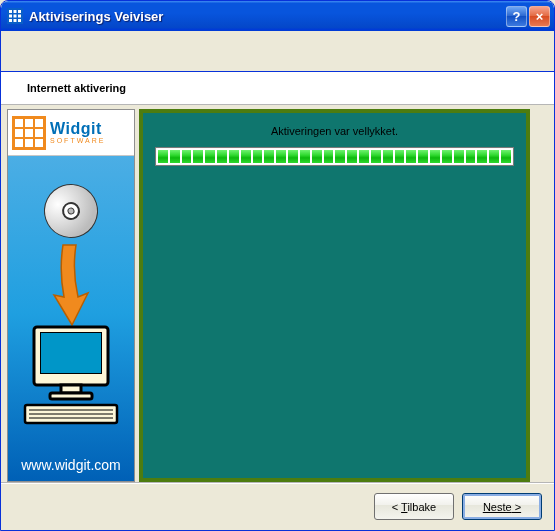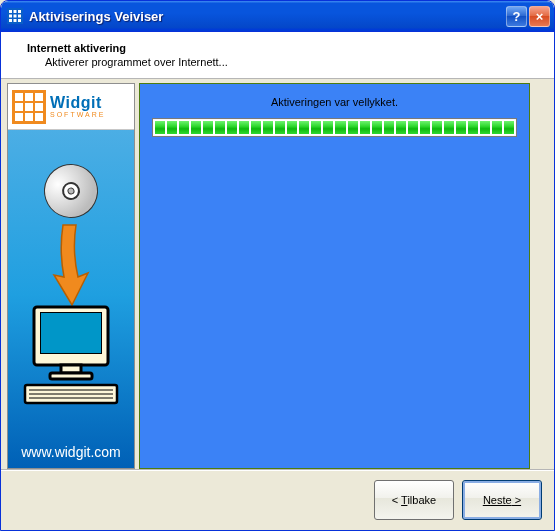--- a/index.html
+++ b/index.html
@@ -14,20 +14,21 @@
   }
   .window {
     width: 555px;
     height: 531px;
     border: 1px solid #0831d9;
     border-radius: 8px 8px 0 0;
     background: #ece9d8;
     display: flex;
     flex-direction: column;
     overflow: hidden;
+    gap: 40px;
   }
   .titlebar {
     height: 30px;
     background: linear-gradient(to bottom, #3f8cf3 0%, #0855dd 8%, #0855dd 40%, #0447c9 88%, #003bd6 95%, #003bd6 100%);
     display: flex;
     align-items: center;
     padding: 0 4px 0 6px;
     color: #fff;
     border-radius: 7px 7px 0 0;
   }
@@ -152,22 +153,22 @@
   }
   .side-url {
     color: #fff;
     font-size: 14px;
     text-align: center;
     padding: 6px 0 8px 0;
   }
 
   .main-panel {
     flex: 1;
-    border: 1px solid #4d7c0f;
-    background: #3b82f6;
+    border: 4px solid #4d7c0f;
+    background: #0f766e;
     padding: 12px 12px;
   }
   .status-text {
     text-align: center;
     font-size: 11px;
     color: #000;
     margin-bottom: 10px;
   }
   .progress-wrap {
     border: 1px solid #7a7a7a;
@@ -189,21 +190,21 @@
     border-top: 1px solid #b6b6b6;
     box-shadow: inset 0 1px 0 #fff;
     padding: 10px 12px 10px 12px;
     display: flex;
     justify-content: flex-end;
     gap: 8px;
     background: #ece9d8;
   }
   .btn {
     min-width: 80px;
-    height: 40px;
+    height: 27px;
     font-family: Tahoma, sans-serif;
     font-size: 11px;
     background: linear-gradient(to bottom, #ffffff, #f1f1ec 45%, #e7e7dc 46%, #f4f4ee);
     border: 1px solid #707070;
     border-radius: 3px;
     padding: 0 10px;
     cursor: default;
     display: inline-flex;
     align-items: center;
     justify-content: center;
@@ -243,21 +244,20 @@
       </div>
     <div class="win-btn close-btn">
         <span>×</span>
       </div>
   </div>
 
   <div class="client">
 
     <div class="header-area">
       <div class="heading">Internett aktivering</div>
-      <div class="subtext">Aktiverer programmet over Internett...</div>
     </div>
 
     <div class="content-row">
 
       <div class="sidebar">
         <div class="logo-box">
           <div class="logo-mark">
             <span></span>
               <span></span>
               <span></span>

